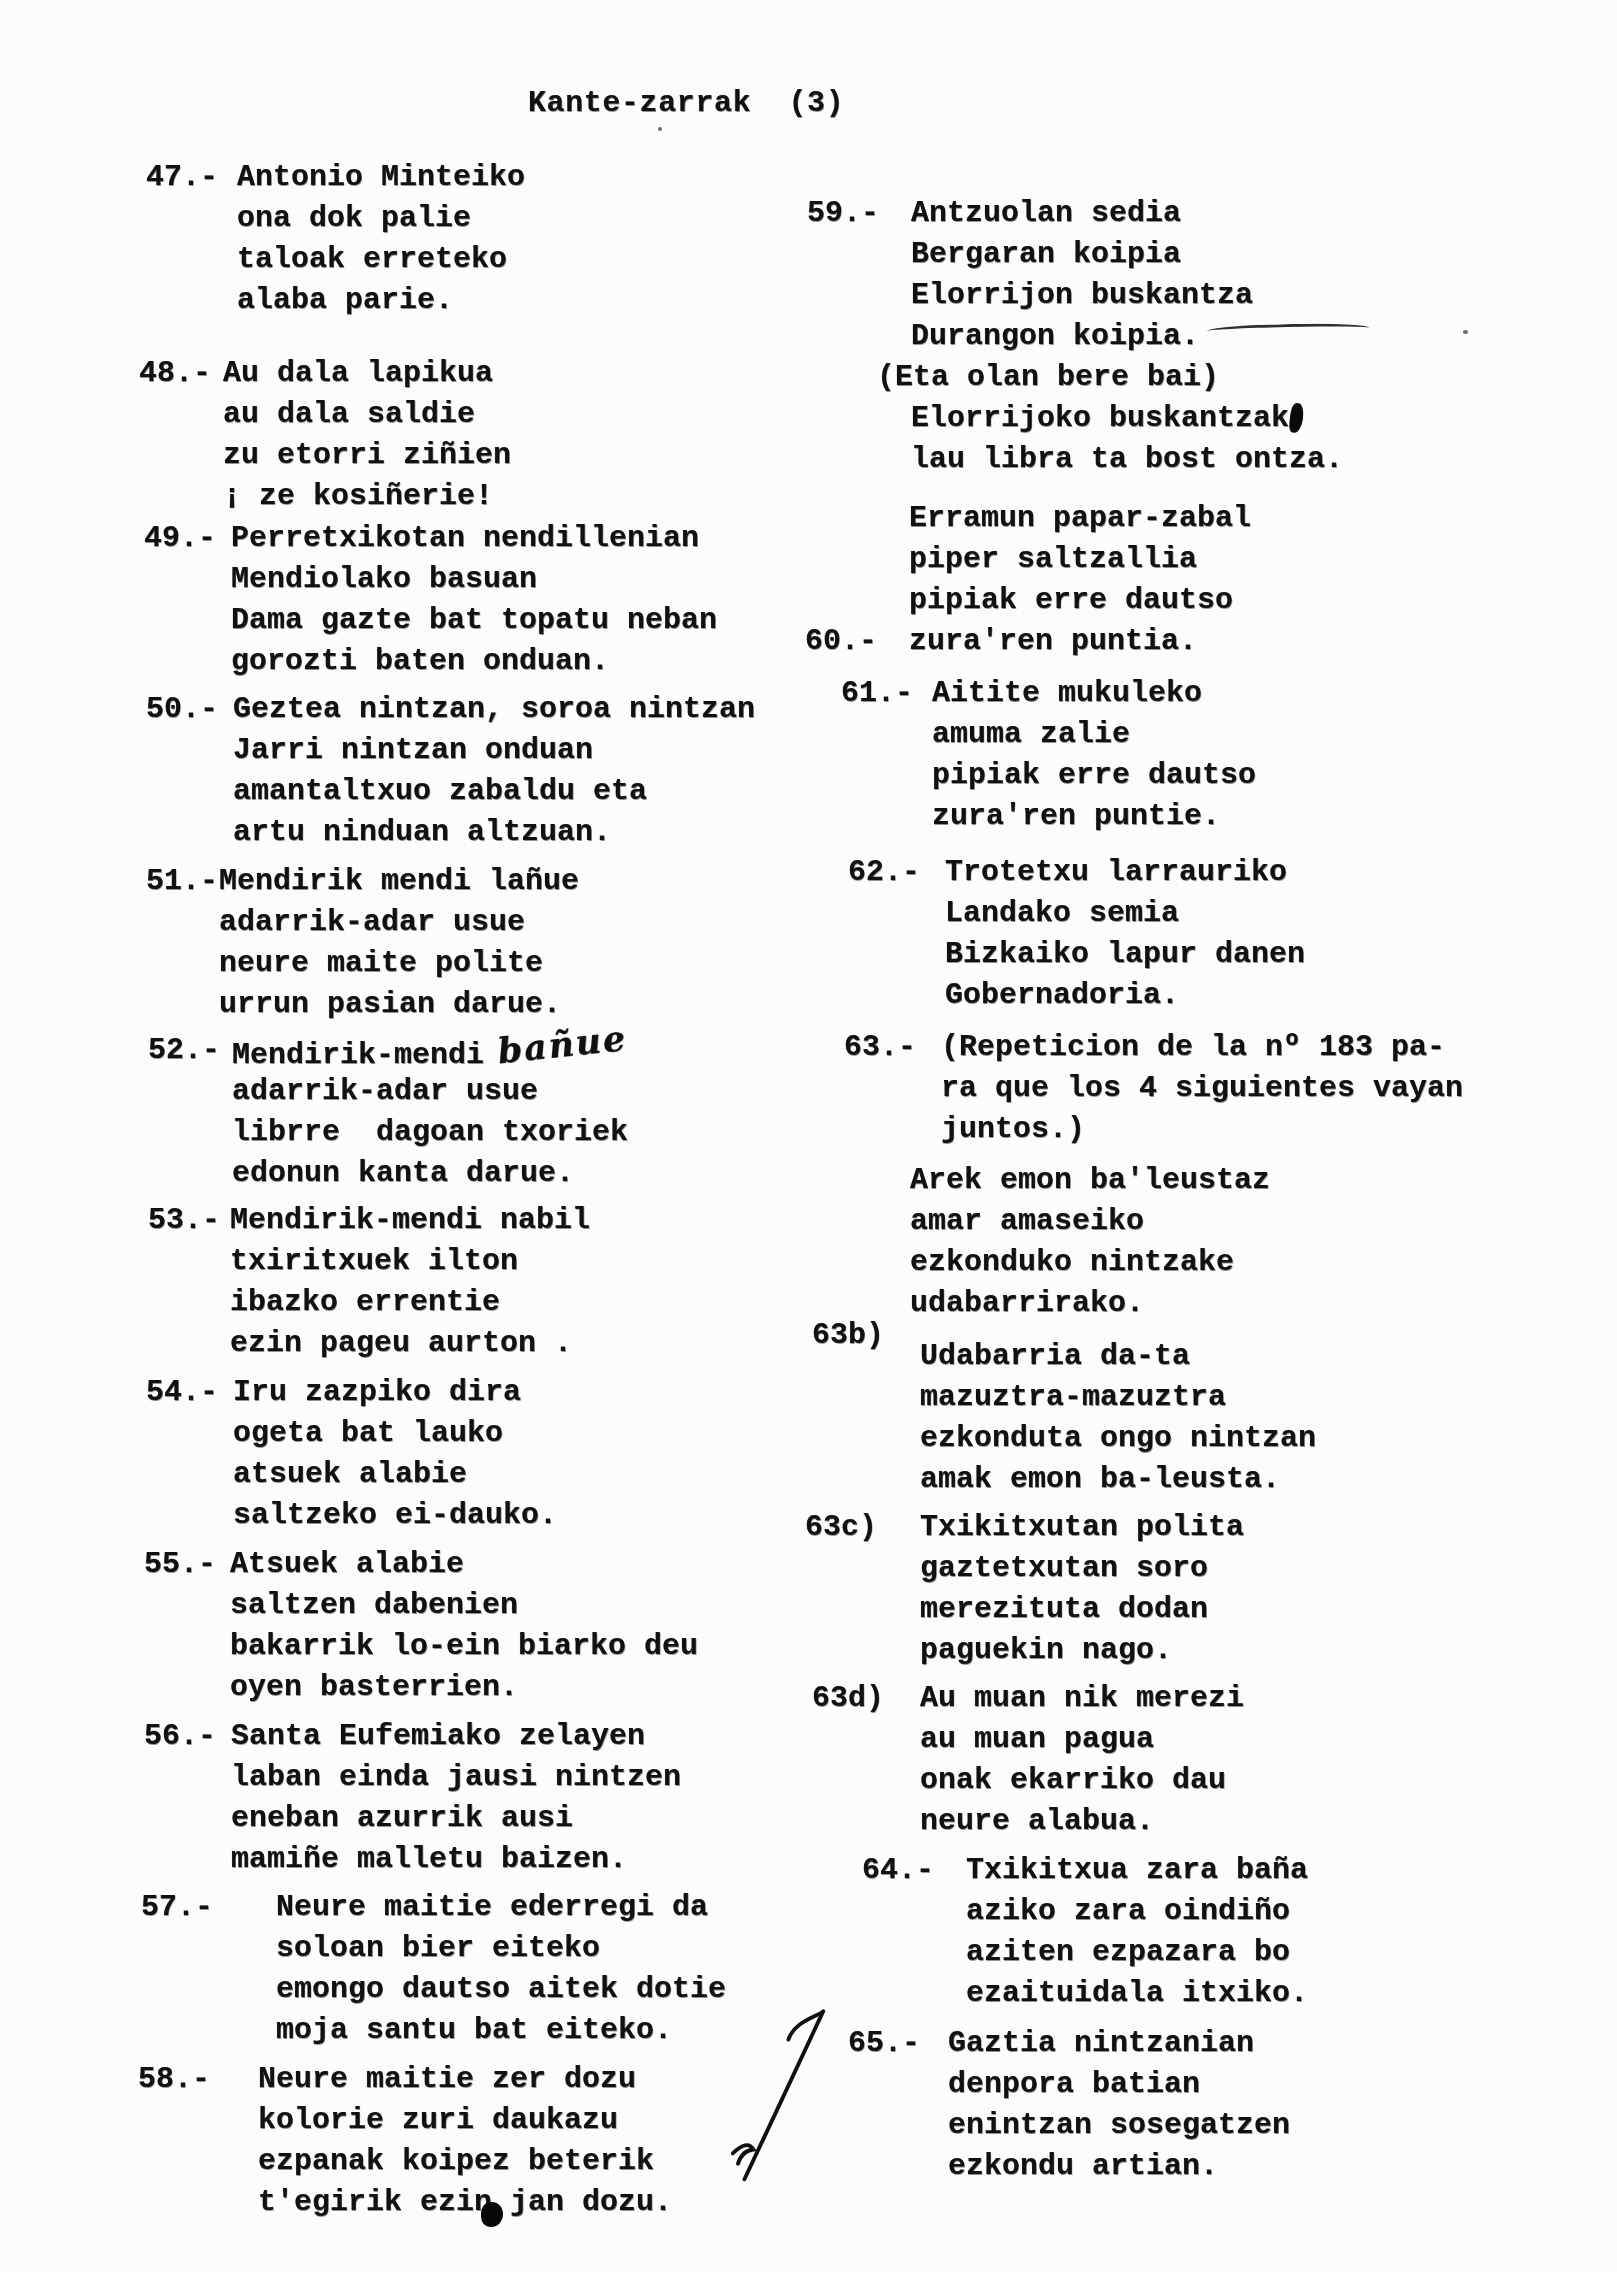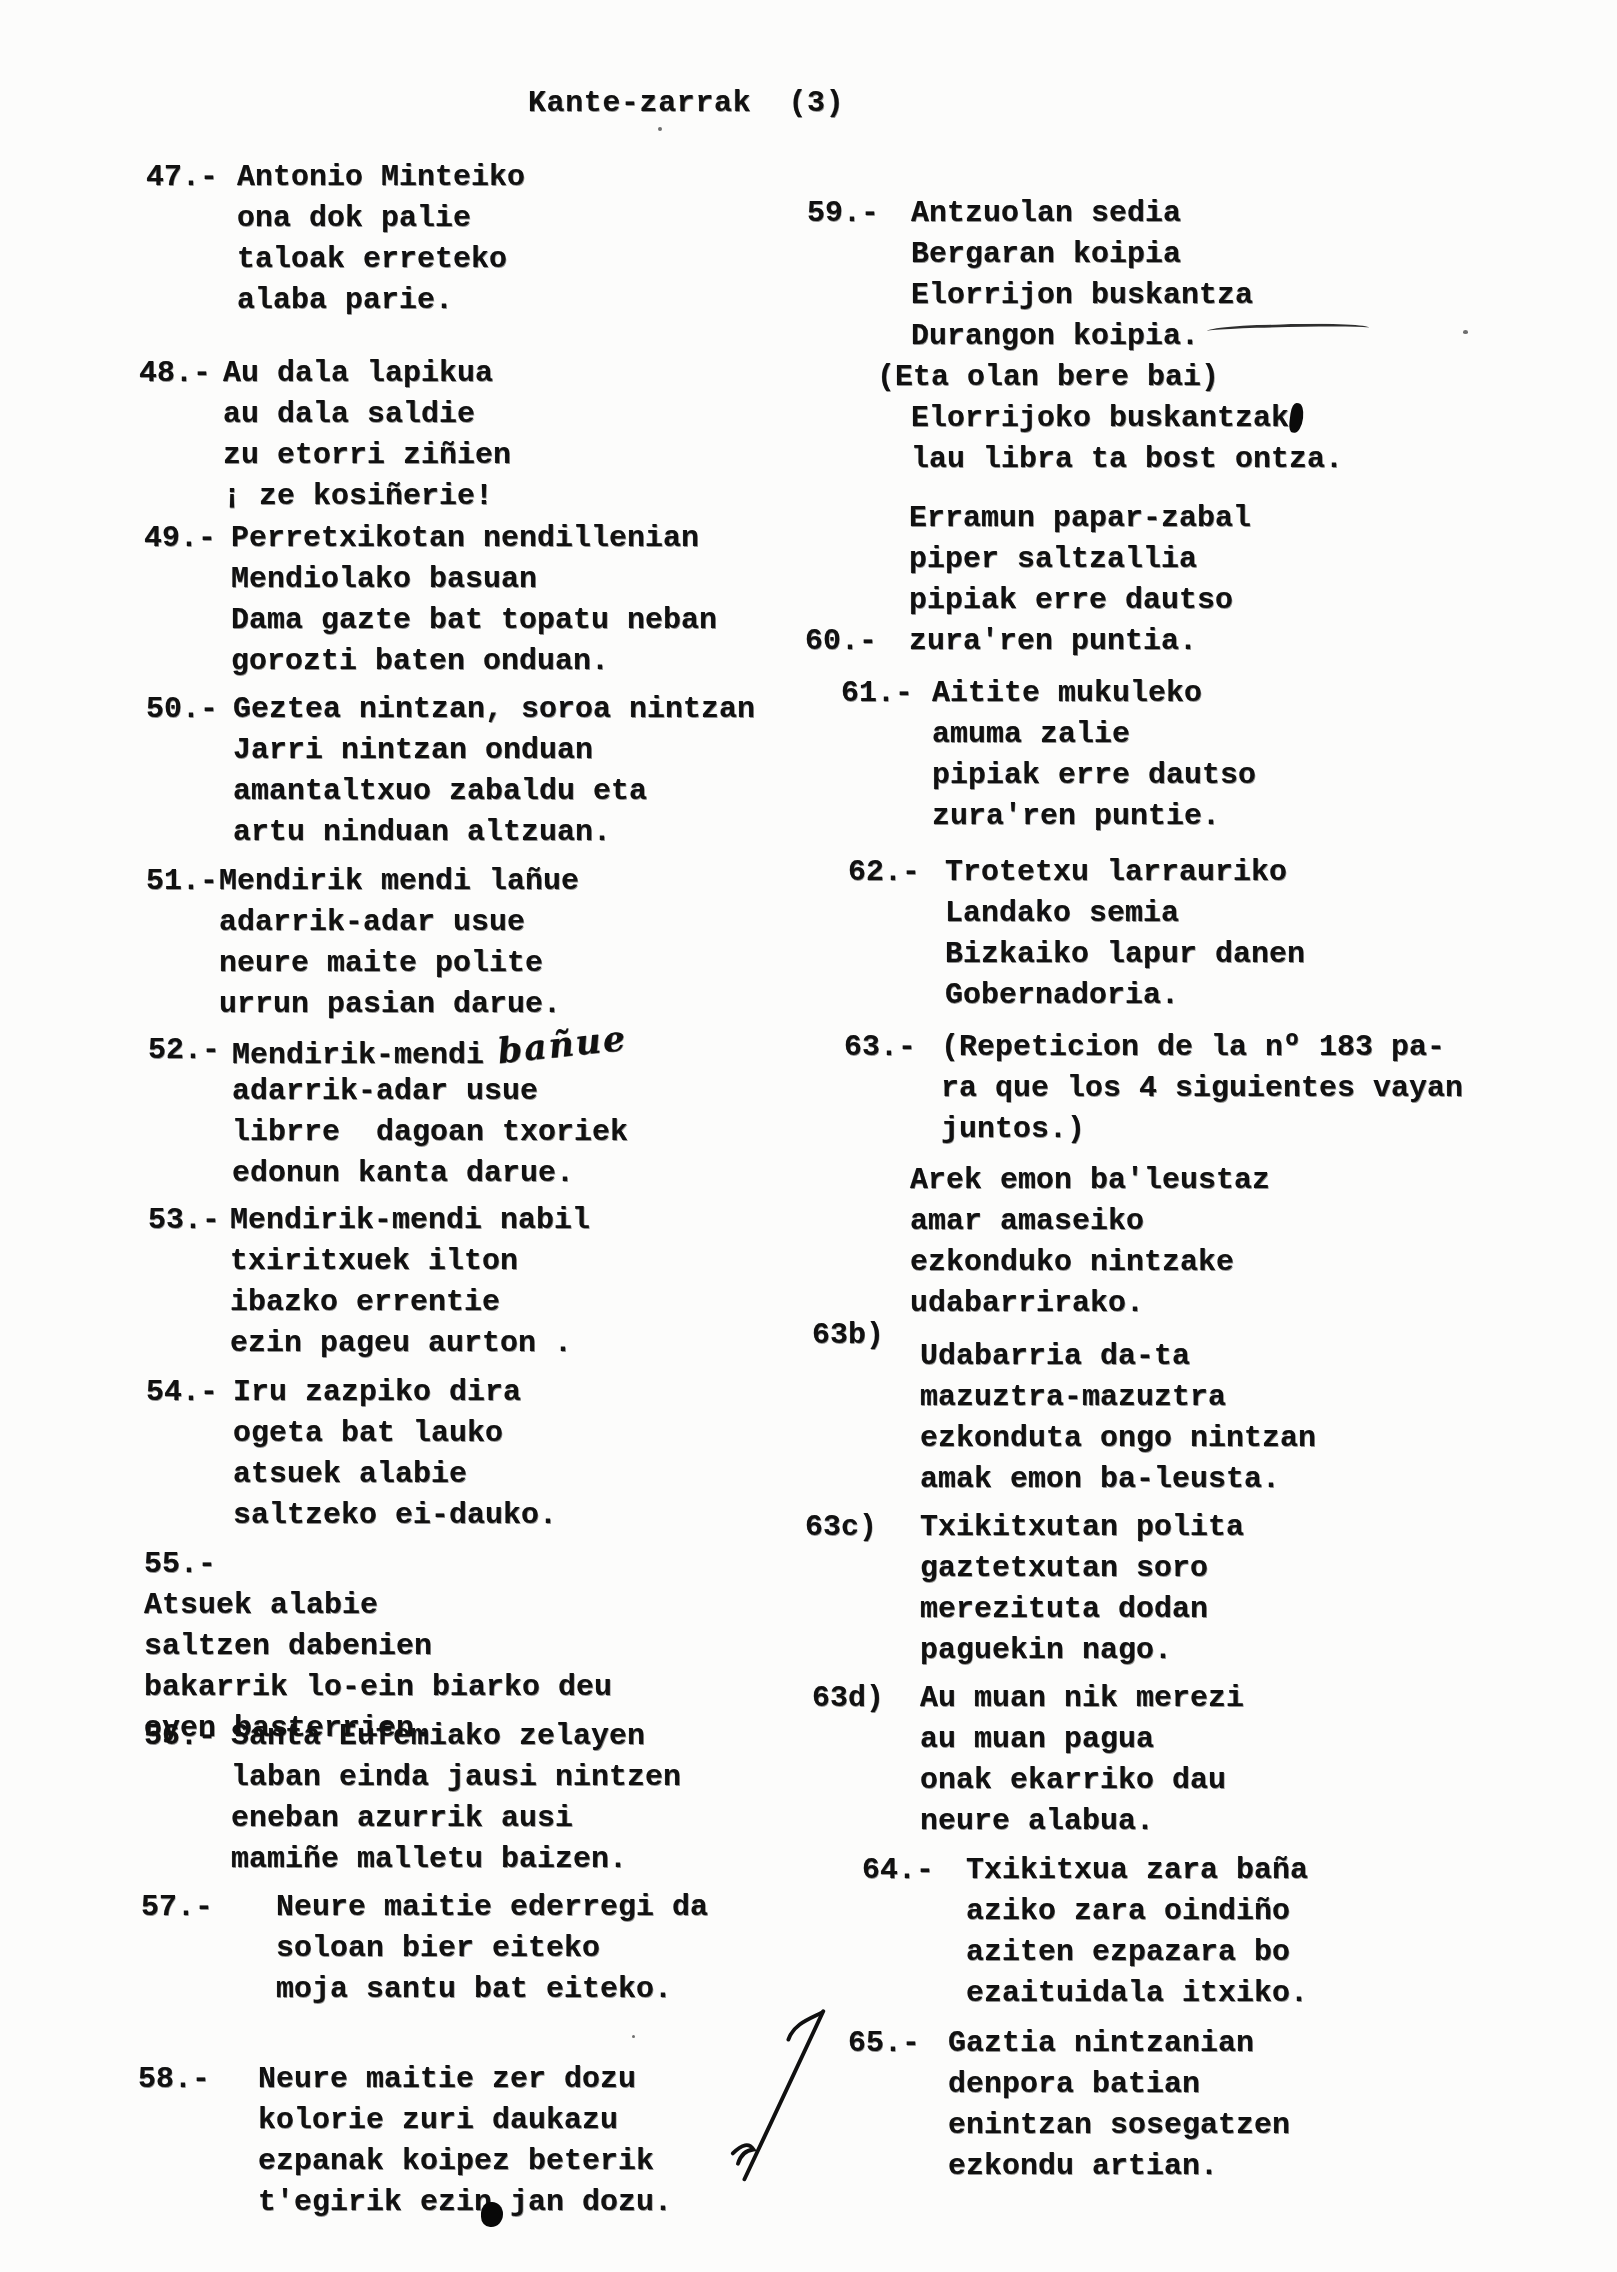--- a/index.html
+++ b/index.html
@@ -112,21 +112,21 @@
     </div>
     <div class="item" style="left: 146px; top: 1372px;">
       <span class="num" style="width: 87px;">54.-</span>
       <div class="verse">
         <div class="line">Iru zazpiko dira</div>
         <div class="line">ogeta bat lauko</div>
         <div class="line">atsuek alabie</div>
         <div class="line">saltzeko ei-dauko.</div>
       </div>
     </div>
-    <div class="item" style="left: 144px; top: 1544px; flex-direction: column;">
+    <div class="item" style="left: 144px; top: 1544px;">
       <span class="num" style="width: 86px;">55.-</span>
       <div class="verse">
         <div class="line">Atsuek alabie</div>
         <div class="line">saltzen dabenien</div>
         <div class="line">bakarrik lo-ein biarko deu</div>
         <div class="line">oyen basterrien.</div>
       </div>
     </div>
     <div class="item" style="left: 144px; top: 1716px;">
       <span class="num" style="width: 87px;">56.-</span>
@@ -135,20 +135,21 @@
         <div class="line">laban einda jausi nintzen</div>
         <div class="line">eneban azurrik ausi</div>
         <div class="line">mamiñe malletu baizen.</div>
       </div>
     </div>
     <div class="item" style="left: 141px; top: 1887px; gap: 44px;">
       <span class="num" style="width: 91px;">57.-</span>
       <div class="verse">
         <div class="line">Neure maitie ederregi da</div>
         <div class="line">soloan bier eiteko</div>
+        <div class="line">emongo dautso aitek dotie</div>
         <div class="line">moja santu bat eiteko.</div>
       </div>
     </div>
     <div class="item" style="left: 138px; top: 2059px;">
       <span class="num" style="width: 120px;">58.-</span>
       <div class="verse">
         <div class="line">Neure maitie zer dozu</div>
         <div class="line">kolorie zuri daukazu</div>
         <div class="line">ezpanak koipez beterik</div>
         <div class="line">t'egirik ezin jan dozu.</div>

